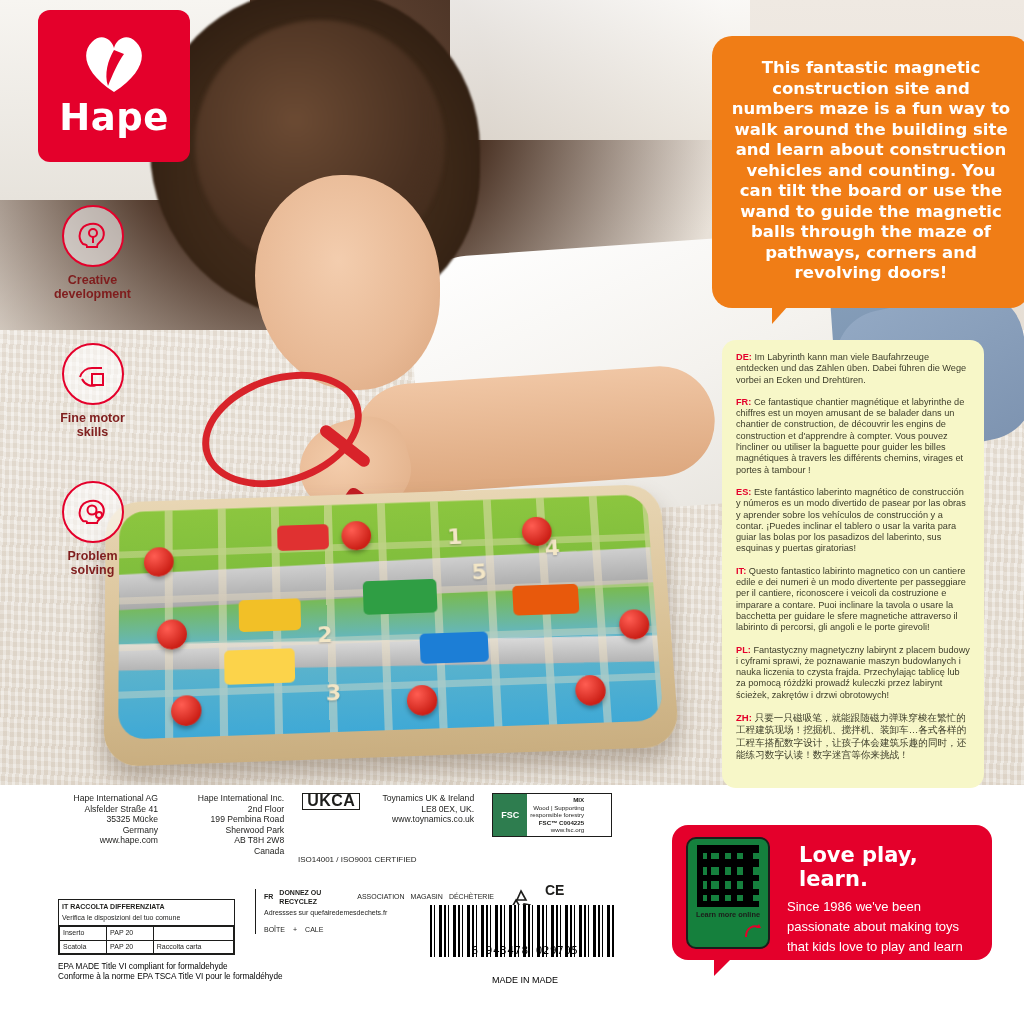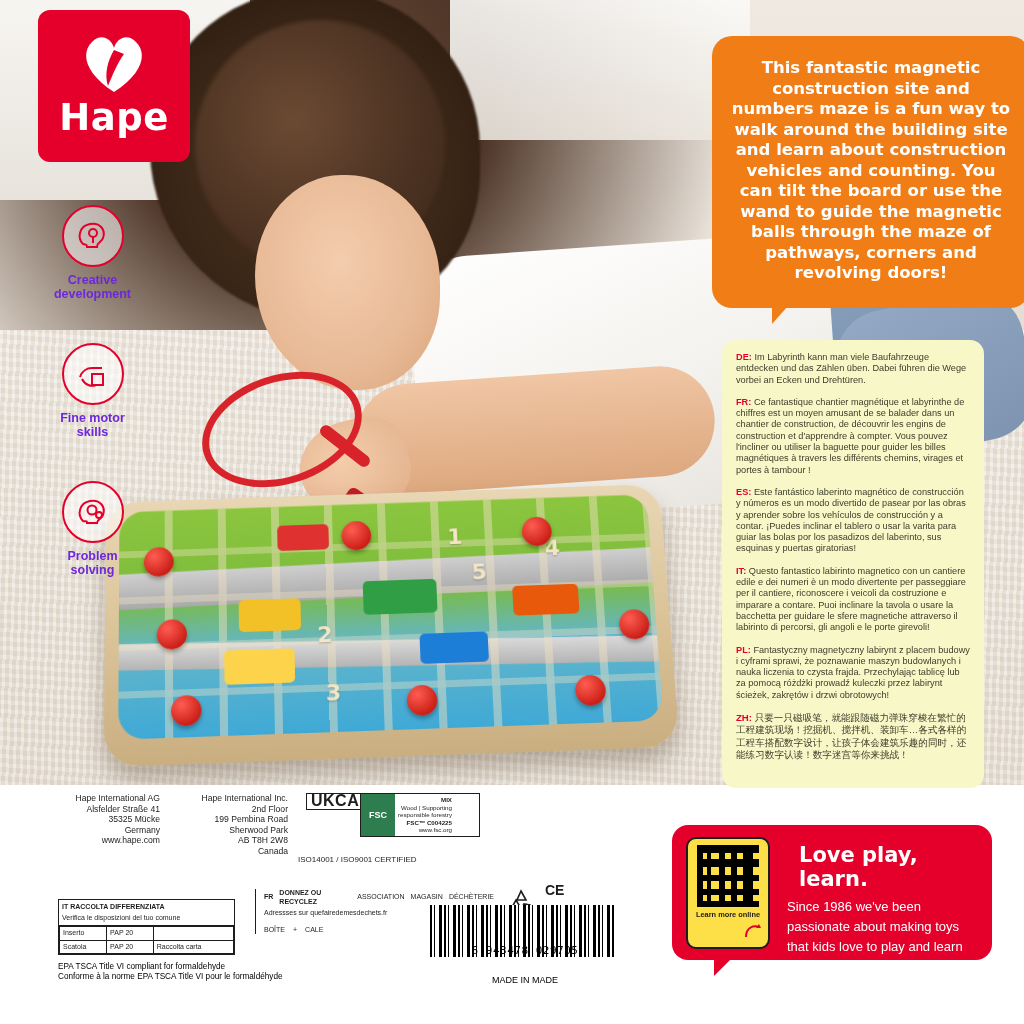--- a/index.html
+++ b/index.html
@@ -161,21 +161,21 @@
 
   
   .features{position:absolute;left:30px;top:205px;width:125px;}
   .feat{margin-bottom:42px;text-align:center;}
   .feat .ic{
     width:58px;height:58px;margin:0 auto 6px;border-radius:50%;
     border:2.5px solid #e4002b;display:flex;align-items:center;justify-content:center;
     background:rgba(255,255,255,.55);
   }
   .feat .lb{
-    color:#6d28d9;font-size:12.5px;line-height:14px;font-weight:600;
+    color:#7f1d1d;font-size:12.5px;line-height:14px;font-weight:600;
   }
 
   
   .callout{
     position:absolute;left:712px;top:36px;width:282px;
     background:#f07d16;border-radius:20px;
     padding:22px 18px 24px;
     color:#fff;text-align:center;
     font-size:16.5px;line-height:20.5px;font-weight:bold;
     font-family:"DejaVu Sans", sans-serif;
@@ -241,21 +241,21 @@
   .promo:after{
     content:"";position:absolute;left:42px;bottom:-16px;
     border-width:18px 18px 0 0;border-style:solid;
     border-color:#e4002b transparent transparent transparent;
   }
   .promo .h{font-size:21px;font-weight:bold;margin:0 12px 6px;
     font-family:"DejaVu Sans", sans-serif;}
   .promo .b{font-size:13px;line-height:20px;}
   .qrcard{
     position:absolute;left:14px;top:12px;width:84px;height:112px;
-    background:#fde047;border:2px solid #1d1d1b;border-radius:10px;
+    background:#15803d;border:2px solid #1d1d1b;border-radius:10px;
     display:flex;flex-direction:column;align-items:center;padding-top:6px;box-sizing:border-box;
   }
   .qr{
     width:62px;height:62px;
     background:
       linear-gradient(90deg,#000 0 6px,transparent 6px 10px,#000 10px 14px,transparent 14px 22px,#000 22px 28px,transparent 28px 34px,#000 34px 40px,transparent 40px 46px,#000 46px 56px,transparent 56px 62px),
       linear-gradient(0deg,#000 0 6px,transparent 6px 12px,#000 12px 18px,transparent 18px 26px,#000 26px 32px,transparent 32px 40px,#000 40px 48px,transparent 48px 54px,#000 54px 62px);
     background-blend-mode:multiply;
   }
   .qrcard .t{font-size:7.4px;line-height:8.6px;text-align:center;color:#1d1d1b;margin-top:4px;font-weight:bold;}
@@ -380,20 +380,23 @@
 www.hape.com</div>
       <div class="col" style="width:110px">Hape International Inc.
 2nd Floor
 199 Pembina Road
 Sherwood Park
 AB T8H 2W8
 Canada</div>
       <div style="width:36px">
         <span class="uka">UKCA</span>
       </div>
+      <div class="col" style="width:120px">Toynamics UK &amp; Ireland
+LE8 0EX, UK.
+www.toynamics.co.uk</div>
       <div style="width:130px">
         <div class="fsc">
           <div class="mark">FSC</div>
           <div class="txt">
             <div style="font-weight:bold">MIX</div>
             <div>Wood | Supporting</div>
             <div>responsible forestry</div>
             <div style="font-weight:bold">FSC™ C004225</div>
             <div>www.fsc.org</div>
           </div>
@@ -446,21 +449,21 @@
       </svg>
     </div>
     <div class="ce" style="position:absolute;left:505px;top:92px;">CE</div>
     <div style="position:absolute;left:455px;top:125px;font-size:10px;">E1713</div>
   </div>
 
   <div class="barcode"></div>
   <div class="barnum">6 943478 029705</div>
   <div class="made">MADE IN MADE</div>
   <div class="epa">
-    <div>EPA TSCA Title VI compliant for formaldehyde</div>
+    <div>EPA MADE Title VI compliant for formaldehyde</div>
     <div>Conforme à la norme EPA TSCA Title VI pour le formaldéhyde</div>
   </div>
 
   <div class="promo">
     <div class="qrcard">
       <div class="qr"></div>
       <div class="t">Learn more online</div>
       <svg width="18" height="16" viewBox="0 0 18 16" style="position:absolute;right:6px;bottom:8px">
         <path d="M2 14 C2 4 10 2 15 4" fill="none" stroke="#e4002b" stroke-width="2"></path>
         <path d="M15 1 L17 5 L12 5 Z" fill="#e4002b"></path>

